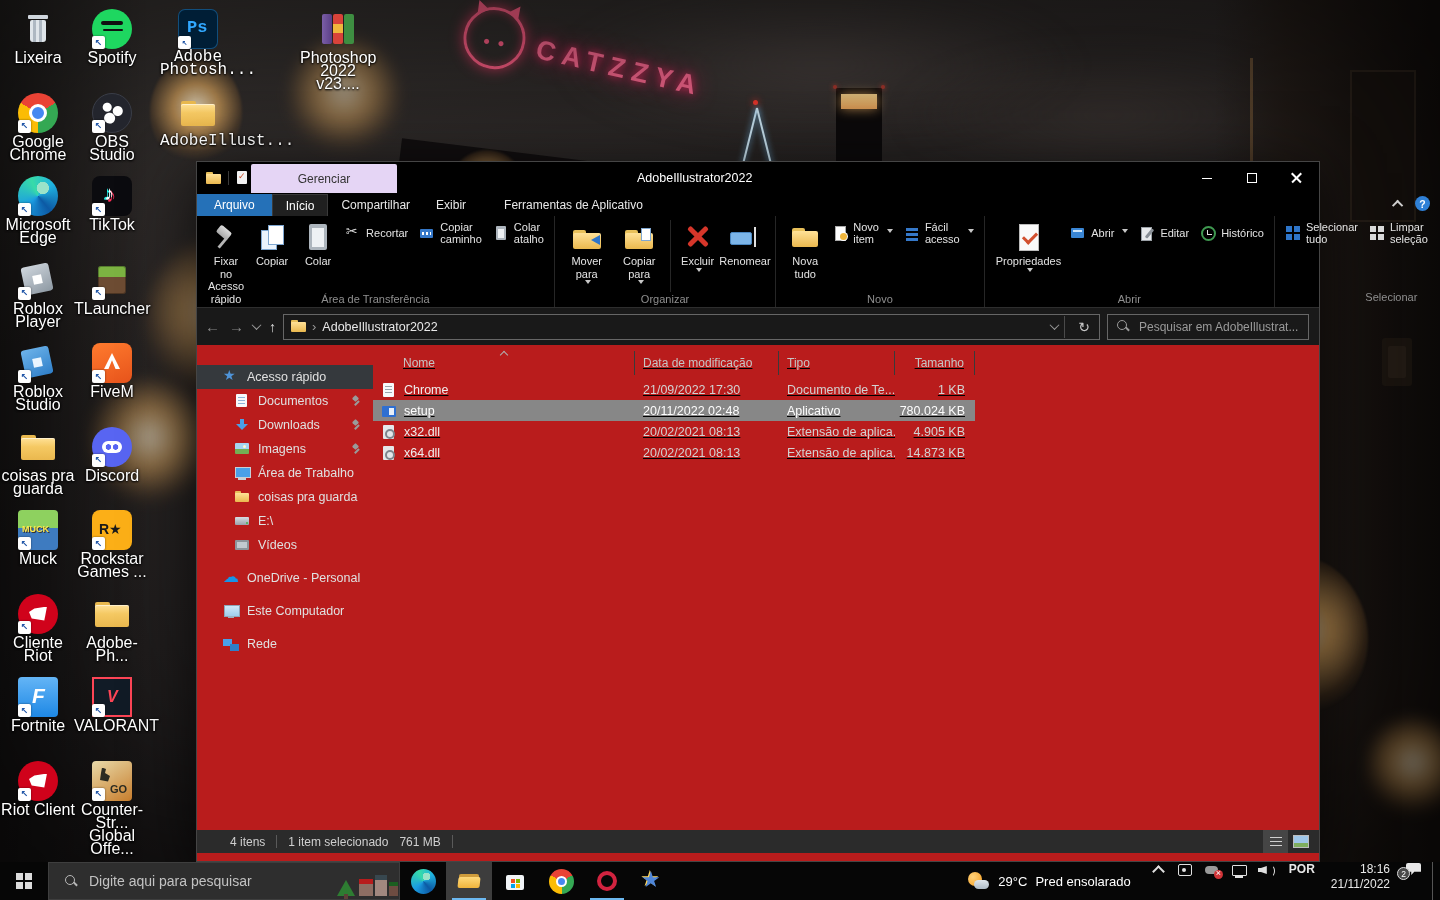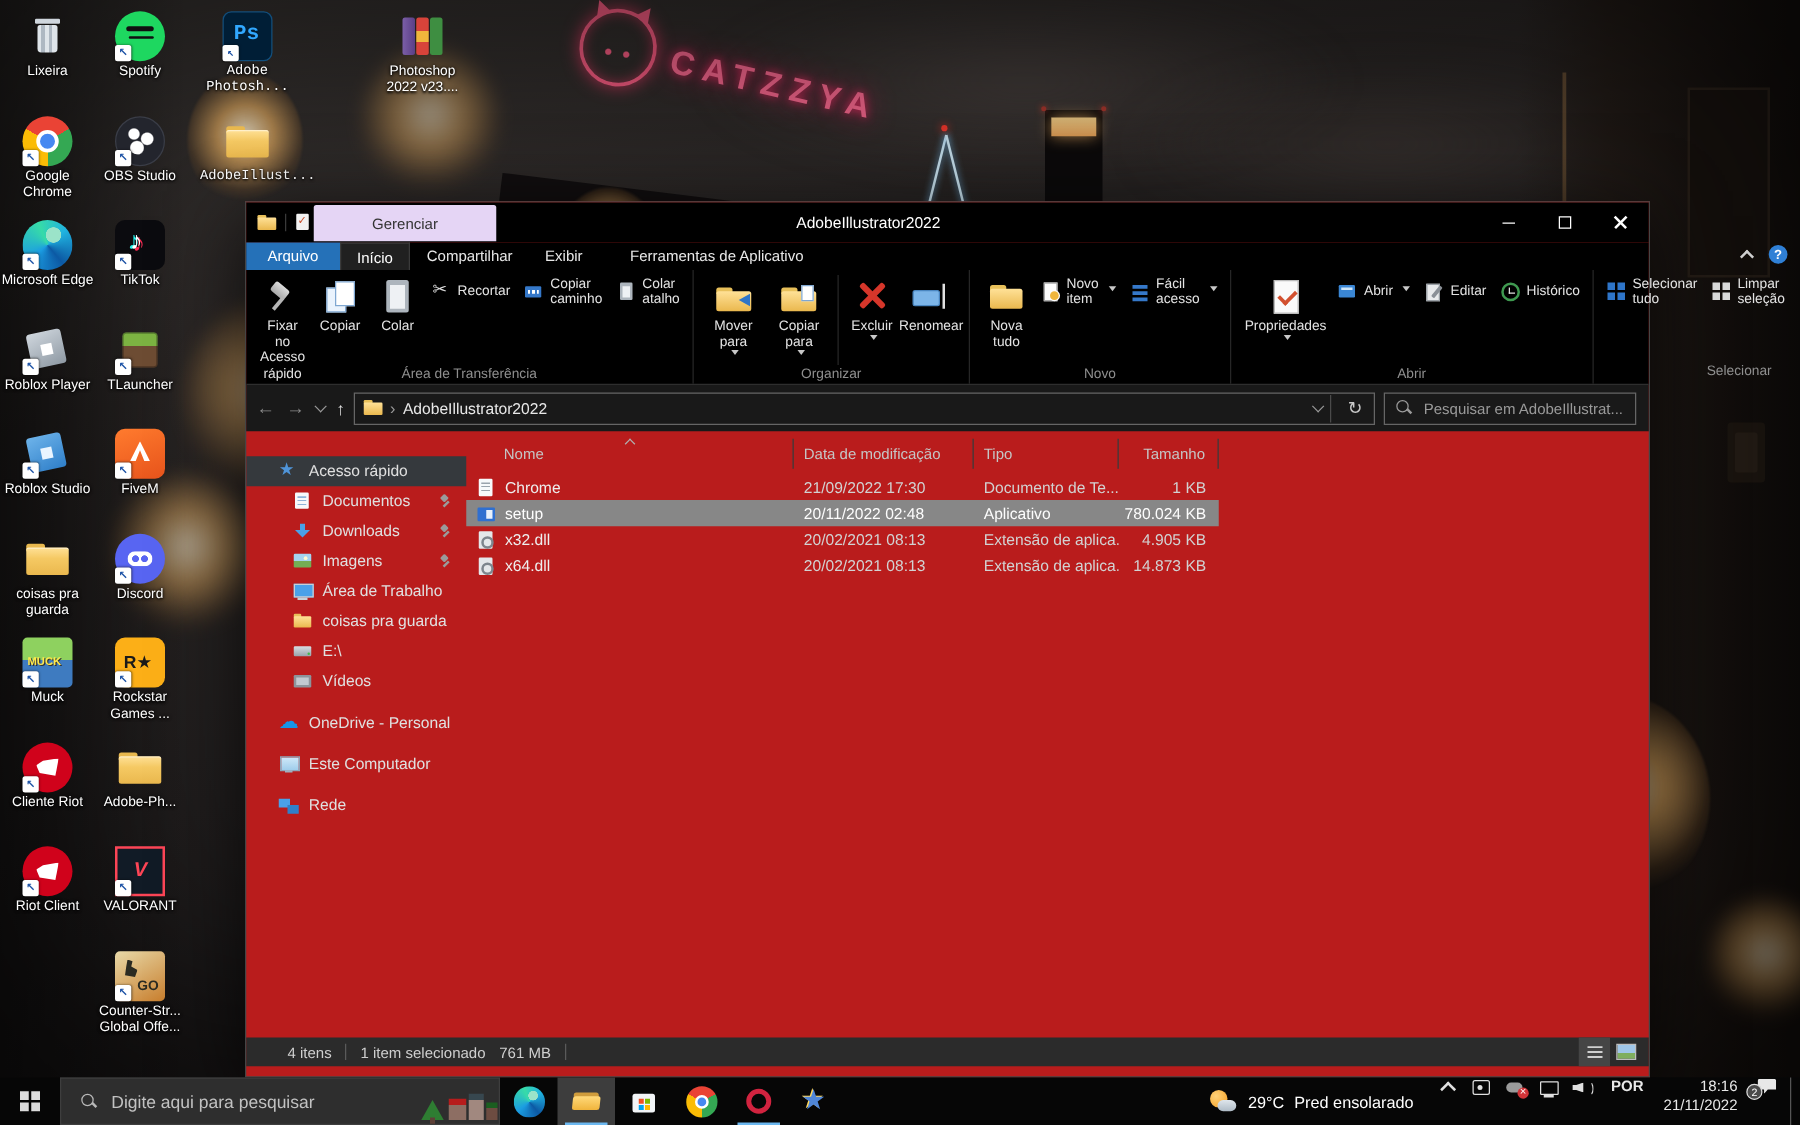--- a/index.html
+++ b/index.html
@@ -71,21 +71,21 @@
   .cap8{position:absolute;left:1286px;top:538px;width:22px;height:28px;background:#18120e;border-radius:3px;transform:rotate(8deg);}
   .wire8{position:absolute;left:1295px;top:478px;width:2px;height:62px;background:#0d0a08;}
 
   
   .dcol{position:absolute;top:6px;width:76px;display:flex;flex-direction:column;}
   .dc1{left:0;} .dc2{left:74px;} .dc3{left:160px;font-family:Liberation Mono, monospace;} .dc4{left:300px;}
   .dcell{height:83.5px;display:flex;flex-direction:column;align-items:center;padding-top:3px;}
   .ic{width:40px;height:40px;flex:none;}
   .shape{display:block;width:40px;height:40px;}
   .shape::before,.shape::after{position:absolute;}
-  .dlabel{margin-top:2px;font-size:11px;color:#fff;text-align:center;line-height:13px;max-width:76px;
+  .dlabel{margin-top:2px;font-size:16px;color:#fff;text-align:center;line-height:13px;max-width:76px;
     text-shadow:0 1px 2px #000,0 0 3px #000;}
   .badge{position:absolute;left:0;bottom:0;width:13px;height:13px;background:#fff;border-radius:2px;
     display:none;align-items:center;justify-content:center;box-shadow:0 0 2px rgba(0,0,0,.6);}
   .badge.on{display:flex;}
   .badge.on::before{content:"\2196";font-size:9px;color:#1d53a6;font-weight:bold;}
 
   .ic-trash::before{content:"";left:10px;top:6px;width:20px;height:4px;background:#cfd6dd;border-radius:1px;}
   .ic-trash::after{content:"";left:12px;top:11px;width:16px;height:22px;border-radius:2px 2px 3px 3px;
     background:linear-gradient(90deg,#dfe5ea 0 3px,#aeb8c2 3px 6px,#dfe5ea 6px 9px,#aeb8c2 9px 12px,#dfe5ea 12px 16px);}
   .ic-chrome{border-radius:50%;background:conic-gradient(from -60deg,#ea4335 0 120deg,#34a853 0 240deg,#fbbc05 0 360deg);}
@@ -290,21 +290,21 @@
   .si-drive::after{content:"";right:2px;bottom:5px;width:2px;height:2px;border-radius:50%;background:#42b64a;}
   .si-video::before{content:"";left:1px;top:3px;width:14px;height:10px;background:#8d949b;border-radius:1px;}
   .si-video::after{content:"";left:3px;top:5px;width:10px;height:6px;background:#c2c9d0;}
   .si-cloud::before{content:"\2601";left:0;top:-3px;font-size:16px;color:#1794e8;}
   .si-pc::before{content:"";left:1px;top:2px;width:14px;height:10px;border:1px solid #8fa6b8;
     background:linear-gradient(180deg,#cfe8f8,#9fcdeb);}
   .si-pc::after{content:"";left:5px;bottom:1px;width:6px;height:2px;background:#9fb0c0;}
   .si-net::before{content:"";left:0;top:3px;width:9px;height:7px;background:#4aa0e8;}
   .si-net::after{content:"";left:7px;top:8px;width:9px;height:7px;background:#2f7fc9;}
 
-  .filearea{flex:1;padding-top:4px;}
+  .filearea{flex:1;padding-top:4px;text-decoration:underline;}
   .fhead{display:flex;height:24px;align-items:center;color:#c5c5c5;font-size:12px;width:602px;}
   .fhead>span{height:100%;display:flex;align-items:center;border-right:1px solid #3a3a3a;}
   .cn{width:262px;padding-left:30px;}
   .cd{width:144px;padding-left:8px;}
   .ct{width:116px;padding-left:8px;}
   .cs{width:80px;justify-content:flex-end;padding-right:10px;}
   .sortcaret{position:absolute;left:128px;top:1px;width:6px;height:6px;border-left:1.5px solid #b0b0b0;
     border-top:1.5px solid #b0b0b0;transform:rotate(45deg);}
   .frows{margin-top:4px;}
   .frow{display:flex;height:21px;align-items:center;color:#d2d2d2;font-size:12.5px;width:602px;}
@@ -494,20 +494,27 @@
     </div>
 
     <div class="dcell">
       <span class="ic">
         <span class="shape ic-riot"></span>
         <span class="badge on"></span>
       </span>
       <span class="dlabel">Cliente Riot</span>
     </div>
 
+    <div class="dcell">
+      <span class="ic">
+        <span class="shape ic-fortnite"></span>
+        <span class="badge on"></span>
+      </span>
+      <span class="dlabel">Fortnite</span>
+    </div>
 
     <div class="dcell">
       <span class="ic">
         <span class="shape ic-riot"></span>
         <span class="badge on"></span>
       </span>
       <span class="dlabel">Riot Client</span>
     </div>
   </div>
 <div class="dcol dc2">

